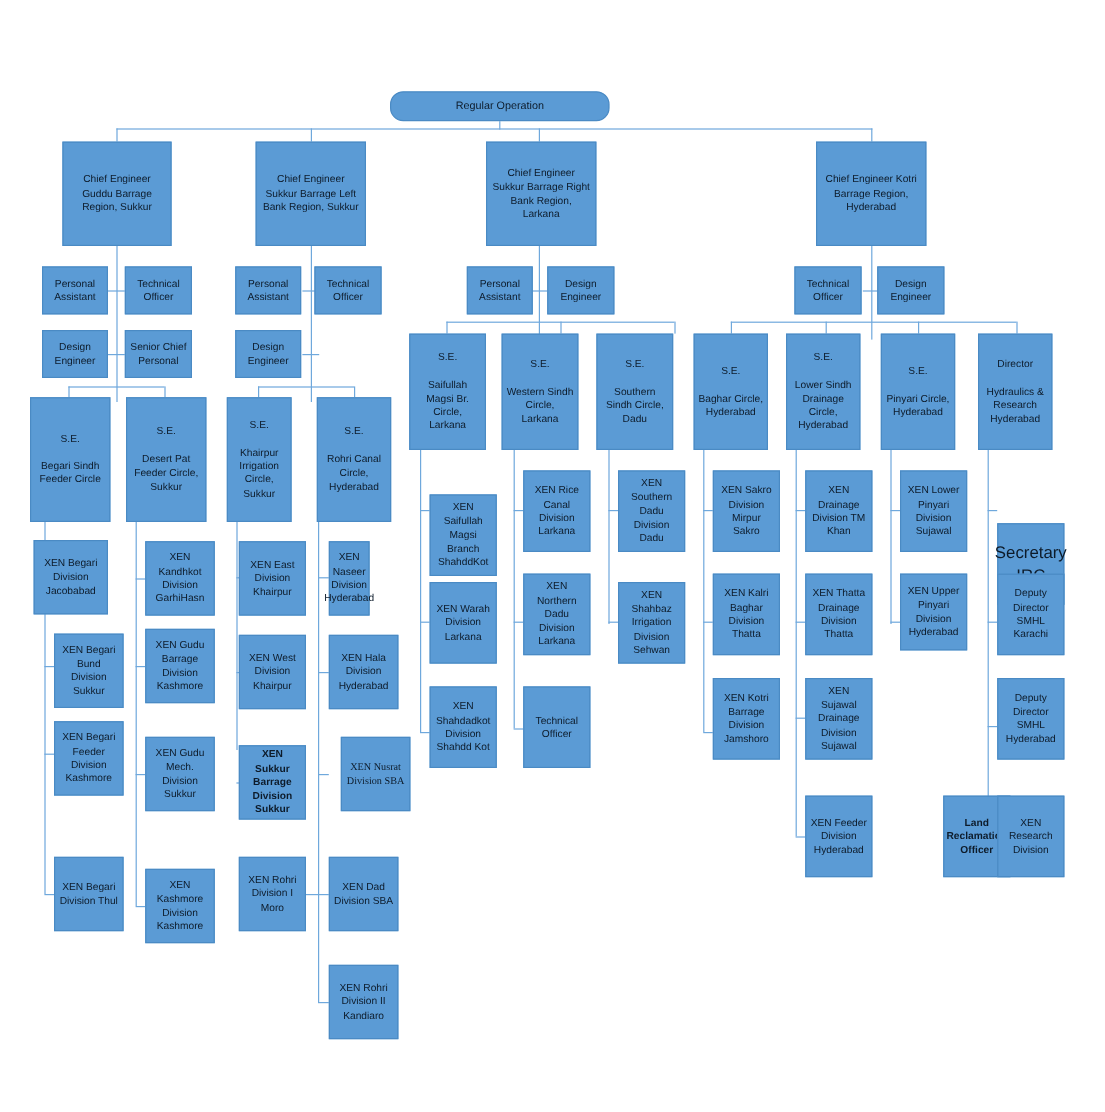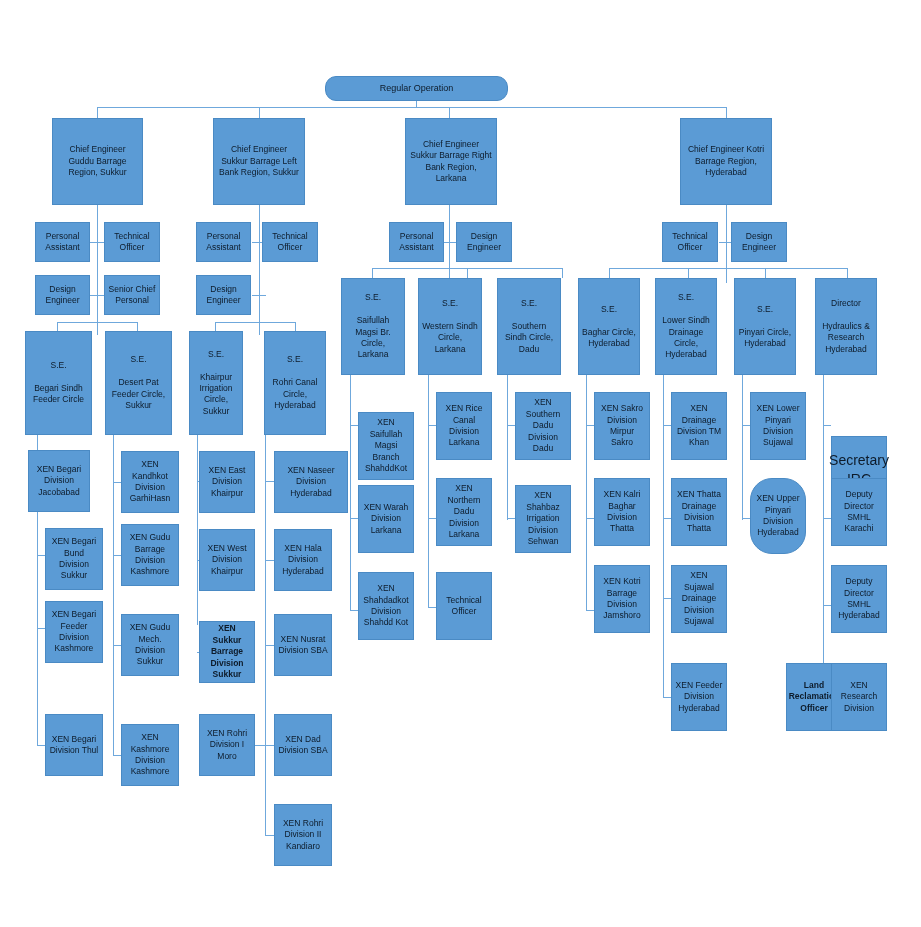--- a/index.html
+++ b/index.html
@@ -167,27 +167,27 @@
   <div class="node" style="left:199px; top:714px; width:56px; height:62px;">XEN  Rohri
 Division I
 Moro</div>
 
   <div class="conn v" style="left:265px; top:435px; height:400px;"></div>
   <div class="conn h" style="left:265px; top:481px; width:9px;"></div>
   <div class="conn h" style="left:265px; top:560px; width:9px;"></div>
   <div class="conn h" style="left:265px; top:645px; width:9px;"></div>
   <div class="conn h" style="left:255px; top:745px; width:19px;"></div>
   <div class="conn h" style="left:265px; top:835px; width:9px;"></div>
-  <div class="node" style="left:274px; top:451px; width:74px; height:62px;">XEN Naseer
+  <div class="node" style="left:274px; top:451px; width:34px; height:62px;">XEN Naseer
 Division
 Hyderabad</div>
   <div class="node" style="left:274px; top:529px; width:58px; height:62px;">XEN   Hala
 Division
 Hyderabad</div>
-  <div class="node" style="left:274px; top:614px; width:58px; height:62px;">XEN Nusrat
+  <div class="node" style="left:284px; top:614px; width:58px; height:62px;font-family:Liberation Serif, serif;">XEN Nusrat
 Division SBA</div>
   <div class="node" style="left:274px; top:714px; width:58px; height:62px;">XEN    Dad
 Division SBA</div>
   <div class="node" style="left:274px; top:804px; width:58px; height:62px;">XEN  Rohri
 Division II
 Kandiaro</div>
 
   <div class="conn v" style="left:449px; top:205px; height:78px;"></div>
   <div class="conn h" style="left:442px; top:242px; width:14px;"></div>
   <div class="conn h" style="left:372px; top:268px; width:190px;"></div>
@@ -334,21 +334,21 @@
 Division
 Hyderabad</div>
 
   <div class="conn v" style="left:742px; top:375px; height:145px;"></div>
   <div class="conn h" style="left:742px; top:425px; width:8px;"></div>
   <div class="conn h" style="left:742px; top:518px; width:8px;"></div>
   <div class="node" style="left:750px; top:392px; width:56px; height:68px;">XEN Lower
 Pinyari
 Division
 Sujawal</div>
-  <div class="node" style="left:750px; top:478px; width:56px; height:76px;border-radius:22px;">XEN Upper
+  <div class="node" style="left:750px; top:478px; width:56px; height:64px;">XEN Upper
 Pinyari
 Division
 Hyderabad</div>
   <div class="node" style="left:786px; top:663px; width:56px; height:68px;font-weight:bold;">Land
 Reclamation
 Officer</div>
 
   <div class="conn v" style="left:823px; top:375px; height:322px;"></div>
   <div class="conn h" style="left:823px; top:425px; width:8px;"></div>
   <div class="conn h" style="left:823px; top:518px; width:8px;"></div>

